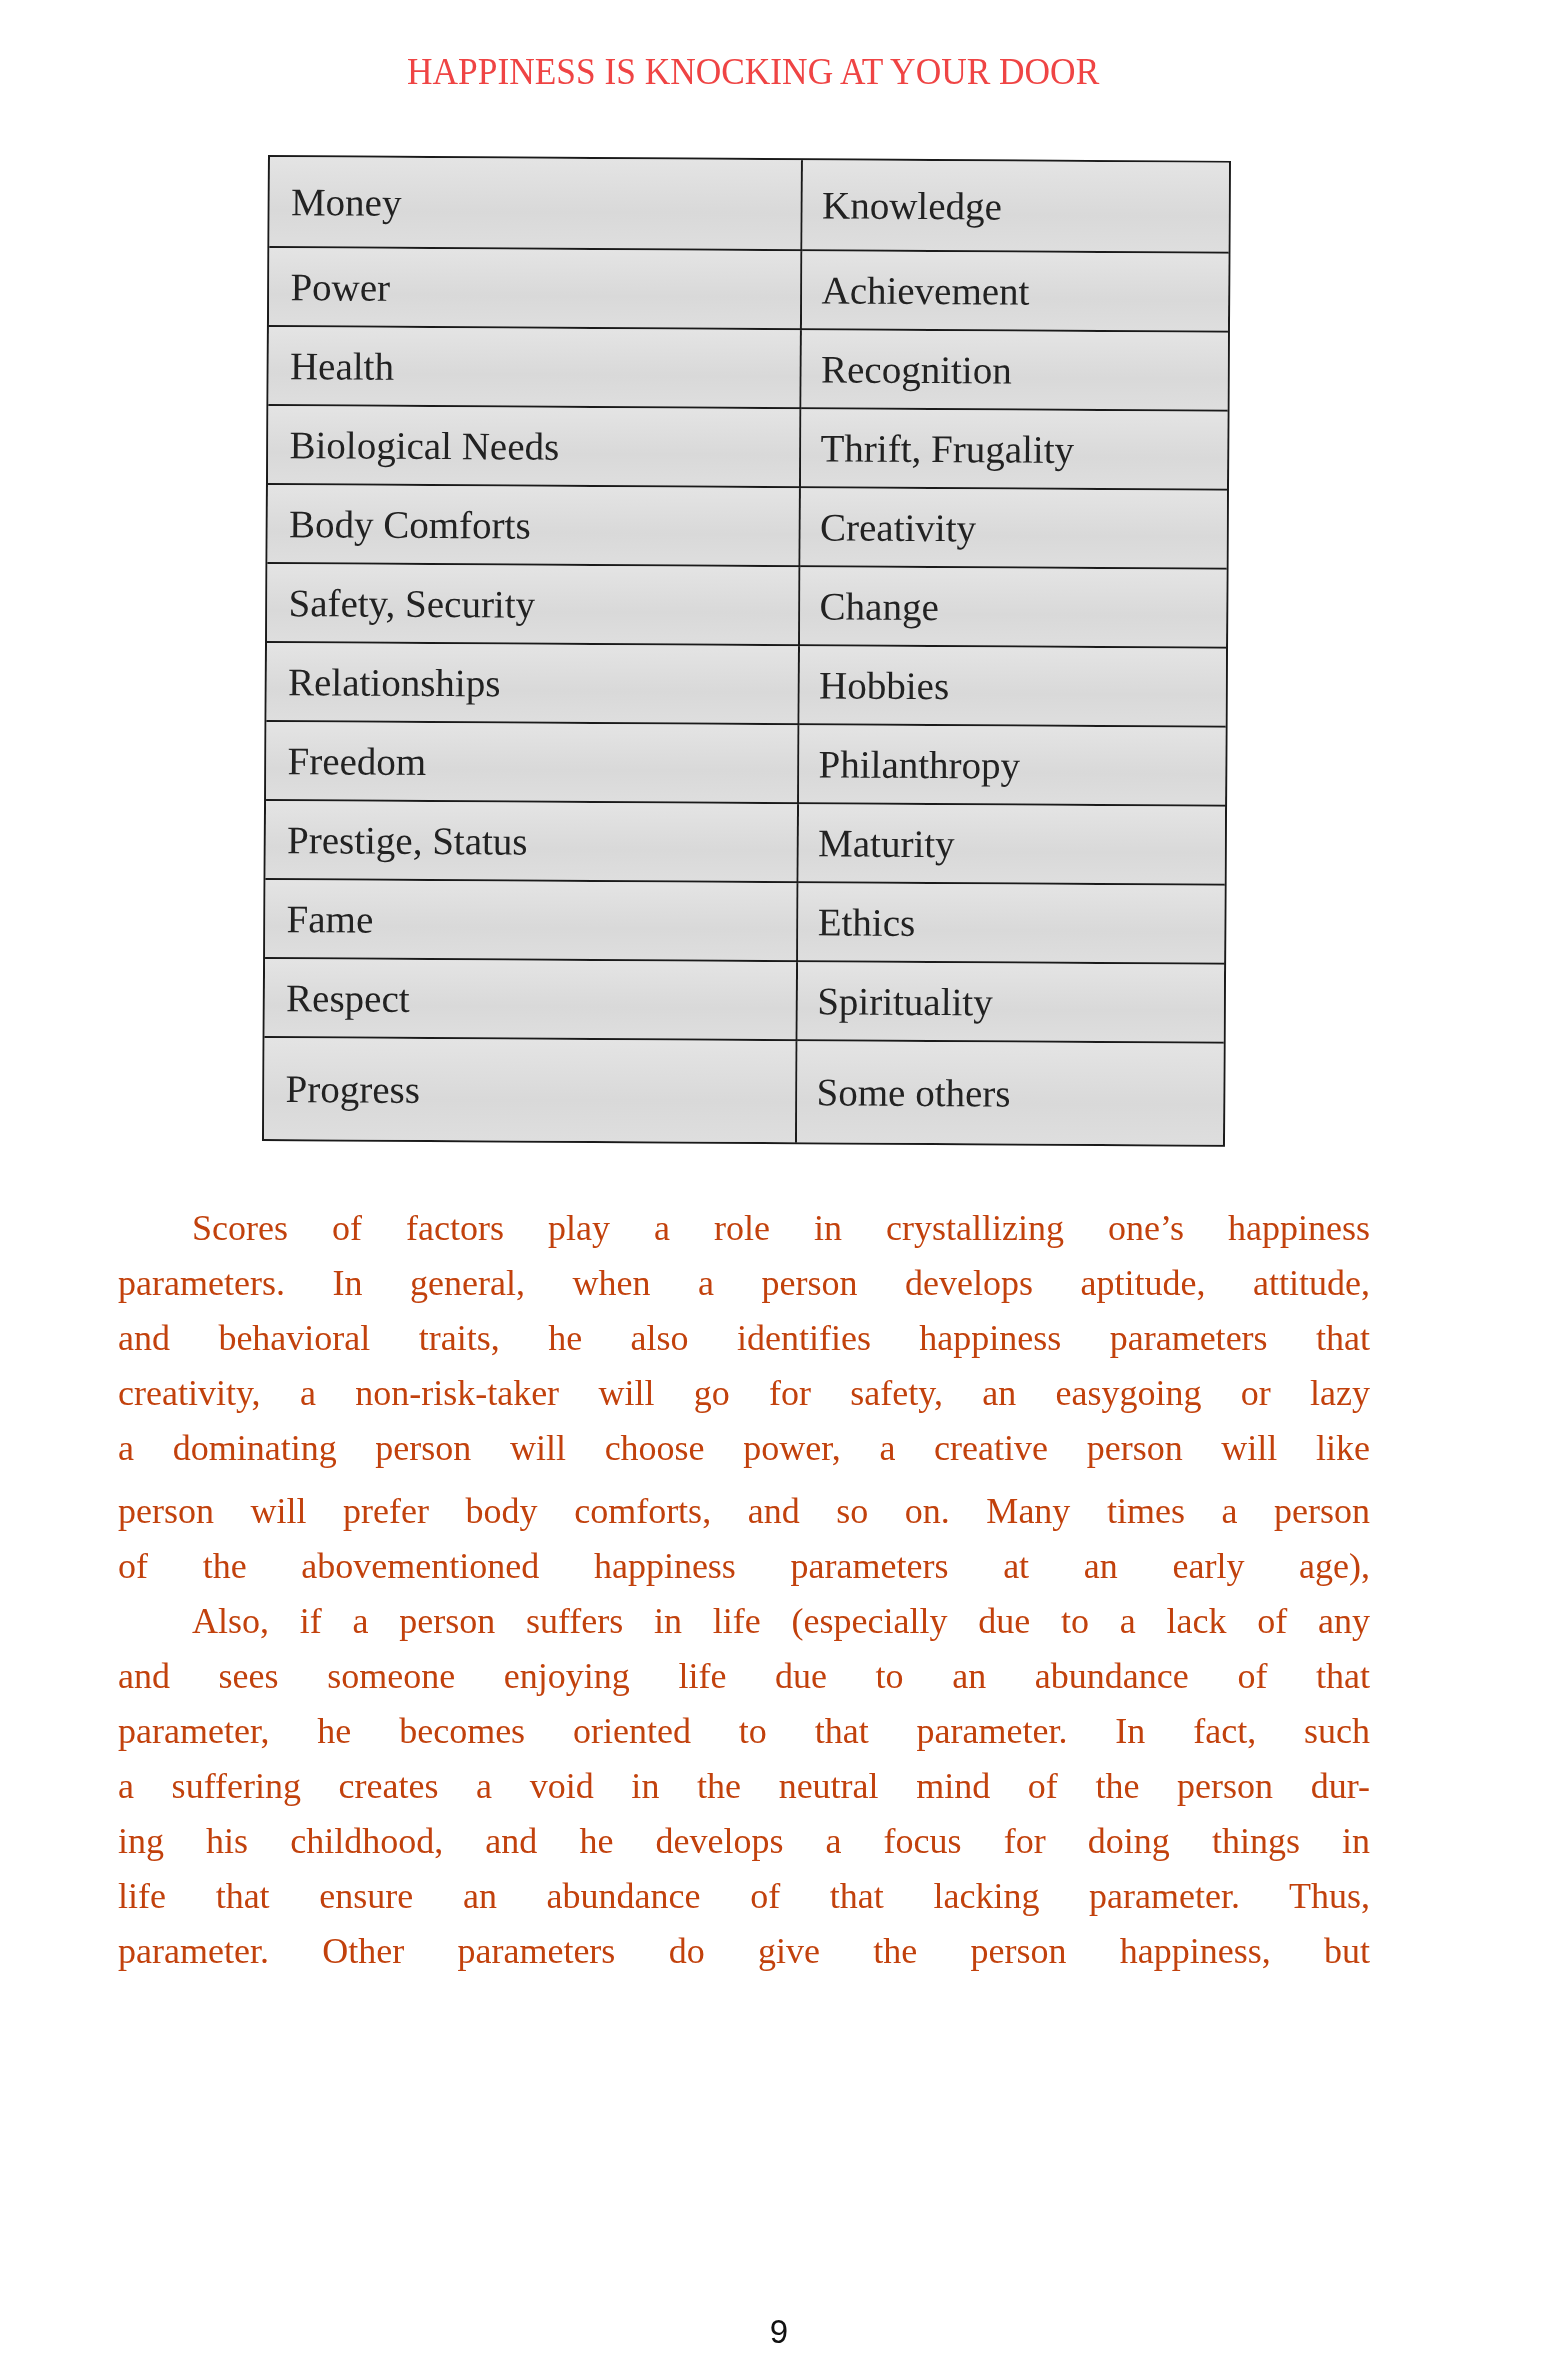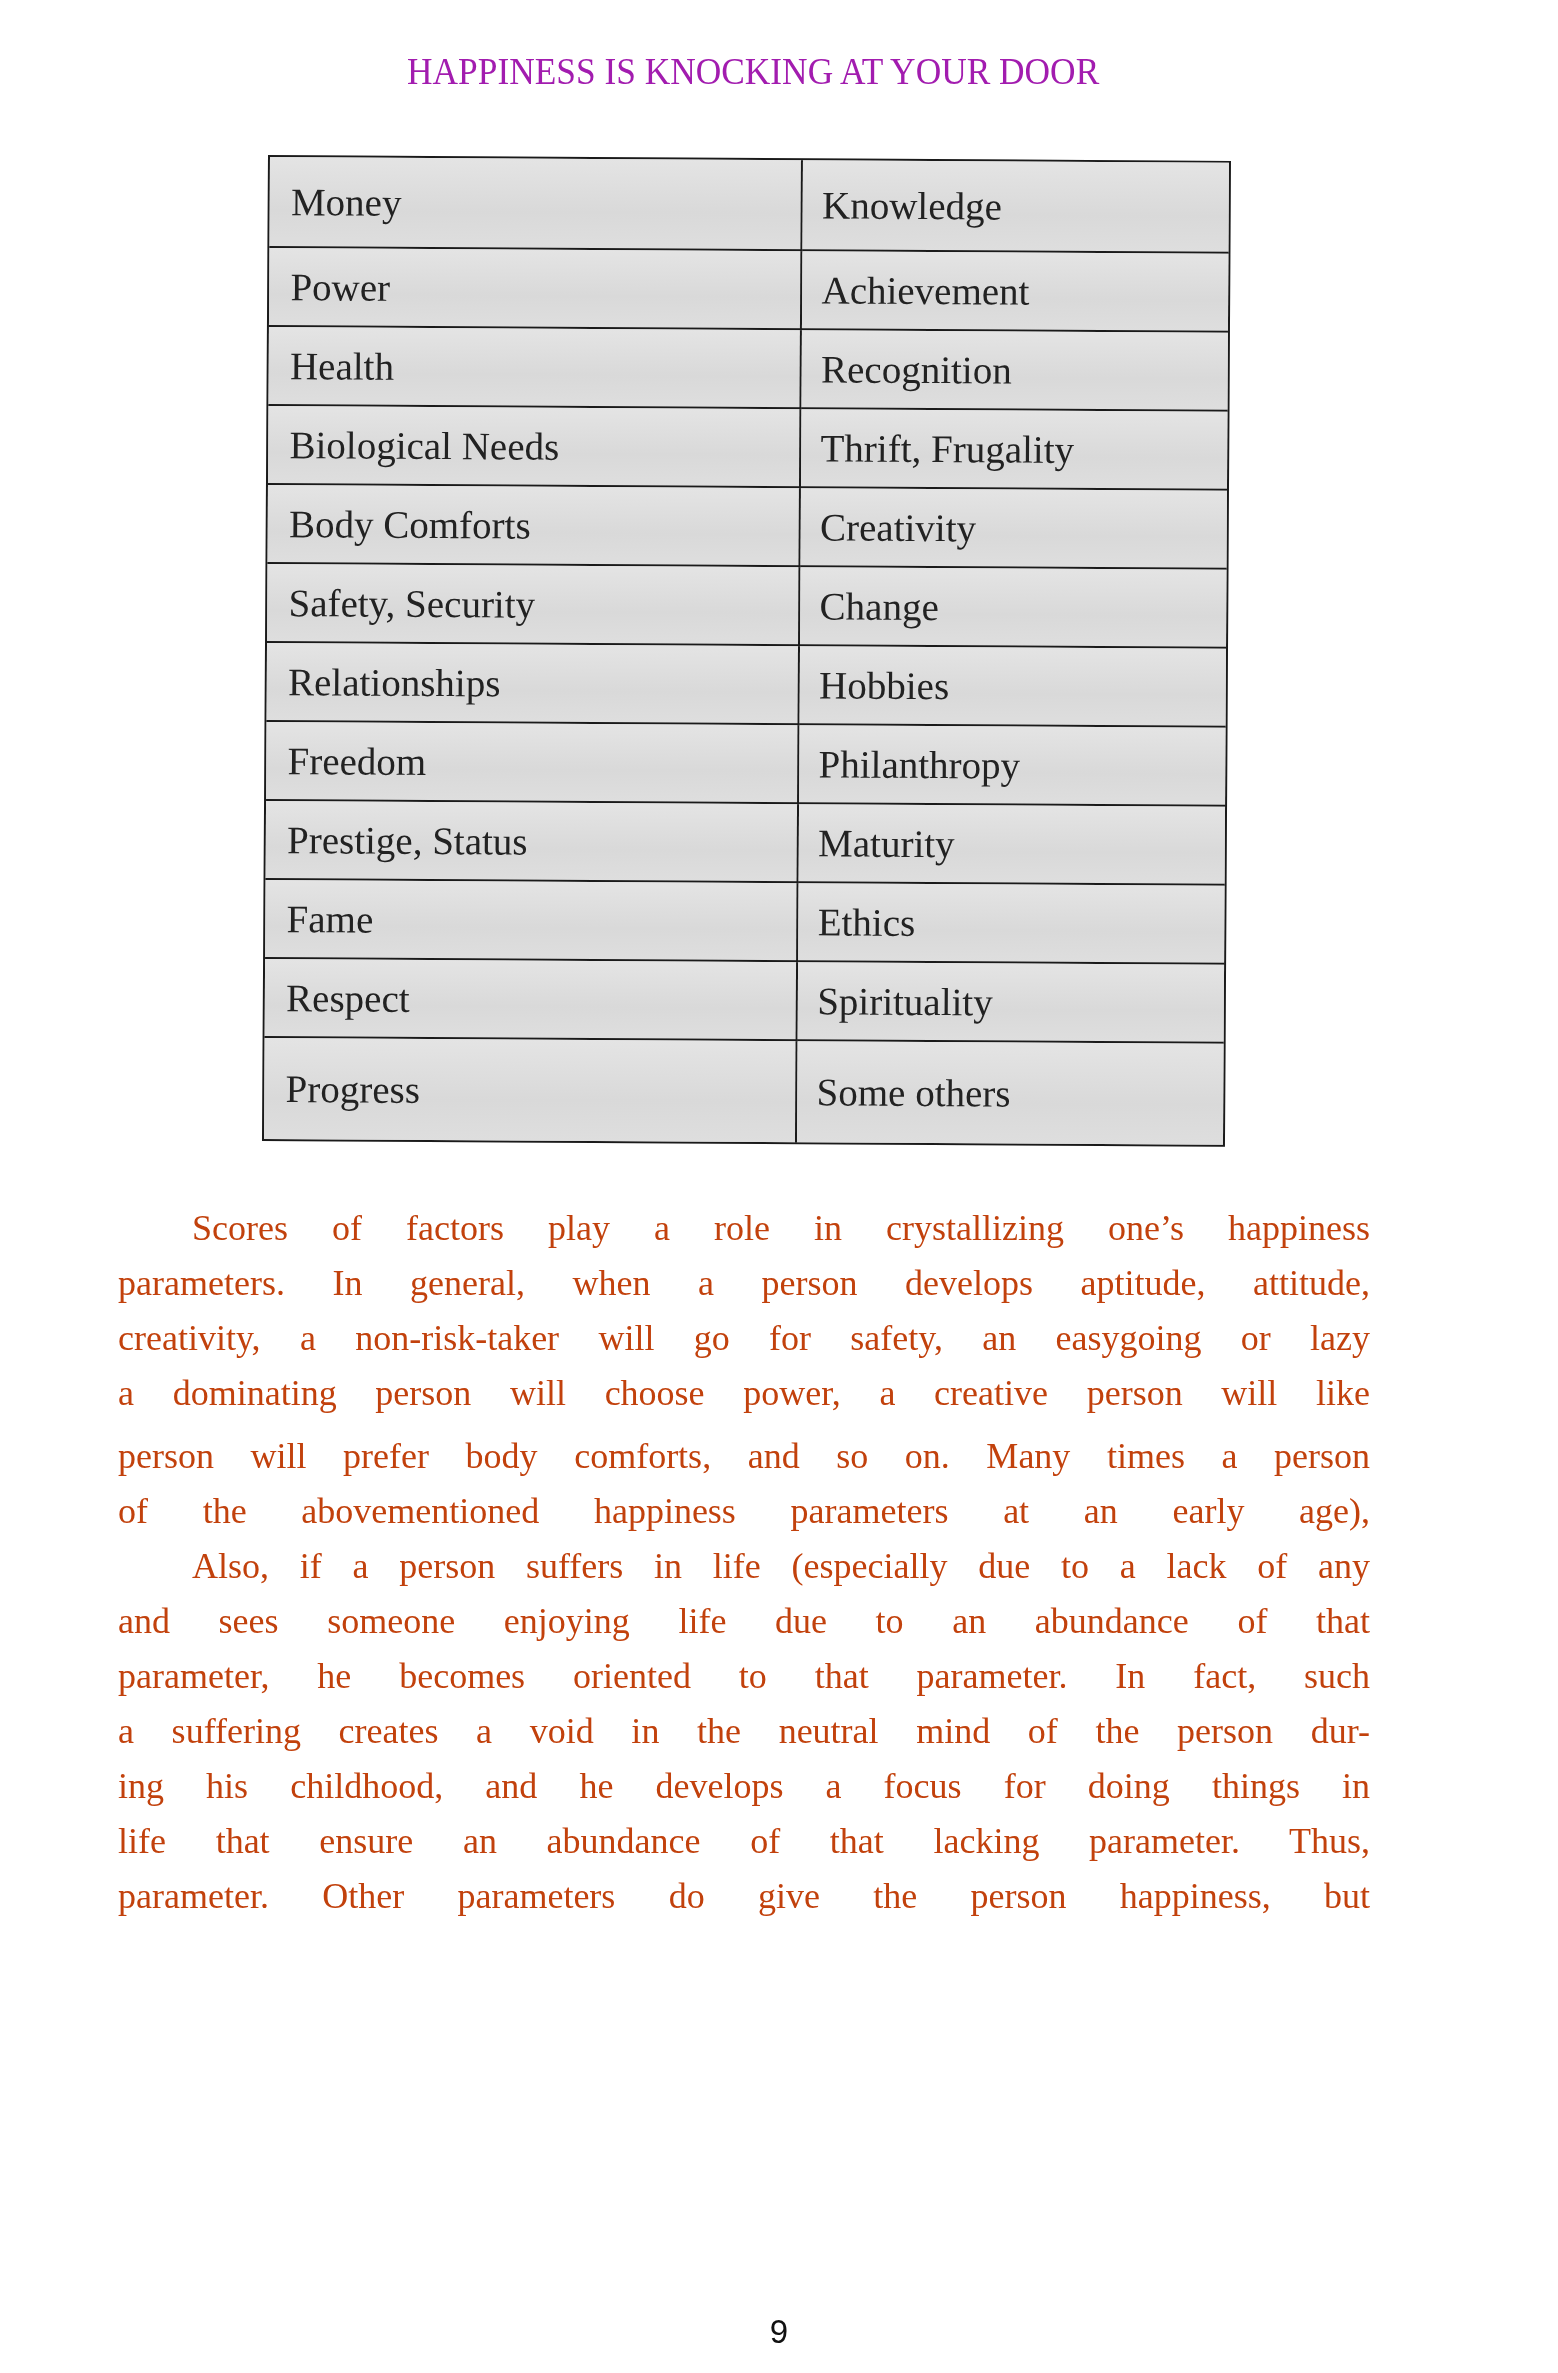--- a/index.html
+++ b/index.html
@@ -1,20 +1,20 @@
 <!DOCTYPE html>
 <html><head>
 <meta charset="utf-8">
 <style>
   html, body { margin: 0; padding: 0; background: #ffffff; }
   body { width: 1558px; height: 2374px; position: relative; overflow: hidden; color: #1c1c1c; }
   .running-head {
     position: absolute; left: 0; width: 1558px; top: 49px; text-align: center;
     font-family: "Liberation Serif", serif; font-size: 38px; letter-spacing: 0px;
-    color: #a21caf; padding-left: 0; box-sizing: border-box;
+    color: #ef4444; padding-left: 0; box-sizing: border-box;
   }
   .running-head span { display: inline-block; transform: translateX(-26px) scaleX(0.93); }
   .param-table {
     position: absolute; left: 268px; top: 155px; width: 963px;
     border: 2.9px solid #1a1a1a; background: #dcdcdc;
     display: grid; grid-template-columns: 533px 1fr;
     transform: rotate(0.35deg); transform-origin: 0 0;
     box-sizing: border-box;
   }
   .param-row { display: contents; }
@@ -60,20 +60,21 @@
   <div class="param-row"><div class="cell left">Prestige, Status</div><div class="cell right">Maturity</div></div>
   <div class="param-row"><div class="cell left">Fame</div><div class="cell right">Ethics</div></div>
   <div class="param-row"><div class="cell left">Respect</div><div class="cell right">Spirituality</div></div>
   <div class="param-row"><div class="cell left">Progress</div><div class="cell right">Some others</div></div>
 </div>
 
 <div class="body-text">
   <div class="para">
     <span class="line indent" style="white-space: normal;">Scores of factors play a role in crystallizing one’s happiness</span>
     <span class="line" style="white-space: normal;">parameters. In general, when a person develops aptitude, attitude,</span>
+    <span class="line" style="white-space: normal;">and behavioral traits, he also identifies happiness parameters that</span>
     <span class="line" style="white-space: normal;">creativity, a non-risk-taker will go for safety, an easygoing or lazy</span>
     <span class="line" style="white-space: normal;">a dominating person will choose power, a creative person will like</span>
     <span class="line" style="white-space: normal; margin-top: 8px;">person will prefer body comforts, and so on. Many times a person</span>
   </div>
   <div class="para">
     <span class="line" style="white-space: normal;">of the abovementioned happiness parameters at an early age),</span>
     <span class="line indent" style="white-space: normal;">Also, if a person suffers in life (especially due to a lack of any</span>
     <span class="line" style="white-space: normal;">and sees someone enjoying life due to an abundance of that</span>
     <span class="line" style="white-space: normal;">parameter, he becomes oriented to that parameter. In fact, such</span>
     <span class="line" style="white-space: normal;">a suffering creates a void in the neutral mind of the person dur-</span>

